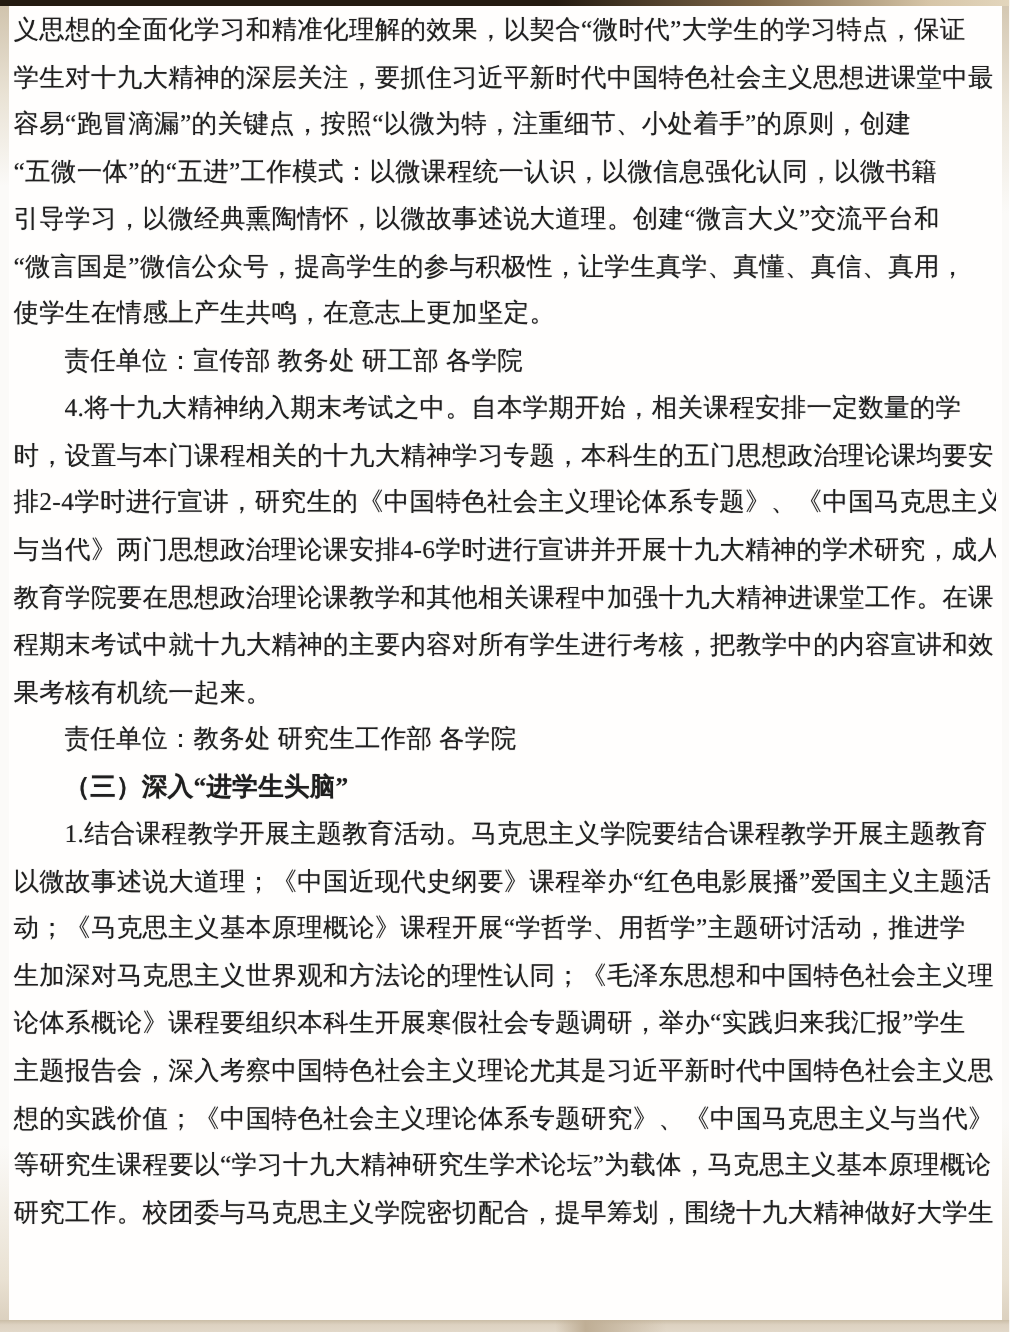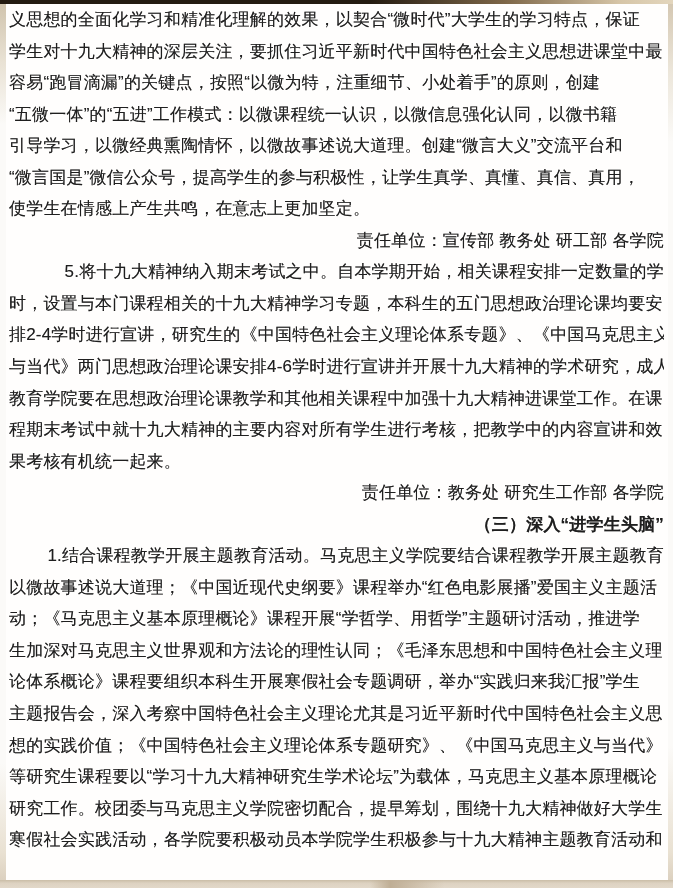--- a/index.html
+++ b/index.html
@@ -6,21 +6,21 @@
     margin: 0;
     padding: 0;
     background: #ffffff;
   }
   .page {
     position: relative;
     width: 673px;
     height: 888px;
     background: var(--paper, #fffefd);
     overflow: hidden;
-    font-family: Liberation Sans, sans-serif;
+    font-family: Liberation Serif, serif;
   }
   
   .edge-top {
     position: absolute;
     top: 0; left: 0; right: 0;
     height: 4px;
     background: linear-gradient(90deg,
       #241b11 0%, #241b11 55%, #7d6647 75%, #d6c5a7 92%, #e3d6bd 100%);
     z-index: 3;
   }
@@ -60,53 +60,52 @@
     font-size: 17px;
     line-height: 31.55px;
     height: 31.55px;
     color: var(--ink, #1f1f1f);
     letter-spacing: 0.2px;
     white-space: nowrap;
     overflow: hidden;
     
     text-shadow: 0 0 0.6px rgba(40,40,40,0.55);
   }
-  .line.indent { padding-left: 34px; text-align: right; }
+  .line.indent { padding-left: 34px; }
   .line.bold { font-weight: bold; }
 </style>
 </head>
 <body>
 
 <div class="page" style="--paper: #fffefd; --ink: #1f1f1f;">
   <div class="edge-top"></div>
   <div class="edge-left"></div>
   <div class="edge-right"></div>
   <div class="edge-bottom"></div>
   <div class="content" id="content">
       <div class="line">义思想的全面化学习和精准化理解的效果，以契合“微时代”大学生的学习特点，保证</div>
       <div class="line">学生对十九大精神的深层关注，要抓住习近平新时代中国特色社会主义思想进课堂中最</div>
       <div class="line">容易“跑冒滴漏”的关键点，按照“以微为特，注重细节、小处着手”的原则，创建</div>
       <div class="line">“五微一体”的“五进”工作模式：以微课程统一认识，以微信息强化认同，以微书籍</div>
       <div class="line">引导学习，以微经典熏陶情怀，以微故事述说大道理。创建“微言大义”交流平台和</div>
       <div class="line">“微言国是”微信公众号，提高学生的参与积极性，让学生真学、真懂、真信、真用，</div>
       <div class="line">使学生在情感上产生共鸣，在意志上更加坚定。</div>
       <div class="line indent">责任单位：宣传部 教务处 研工部 各学院</div>
-      <div class="line indent">5.将十九大精神纳入期末考试之中。自本学期开始，相关课程安排一定数量的学</div>
+      <div class="line indent">4.将十九大精神纳入期末考试之中。自本学期开始，相关课程安排一定数量的学</div>
       <div class="line">时，设置与本门课程相关的十九大精神学习专题，本科生的五门思想政治理论课均要安</div>
       <div class="line">排2-4学时进行宣讲，研究生的《中国特色社会主义理论体系专题》、《中国马克思主义</div>
       <div class="line">与当代》两门思想政治理论课安排4-6学时进行宣讲并开展十九大精神的学术研究，成人</div>
       <div class="line">教育学院要在思想政治理论课教学和其他相关课程中加强十九大精神进课堂工作。在课</div>
       <div class="line">程期末考试中就十九大精神的主要内容对所有学生进行考核，把教学中的内容宣讲和效</div>
       <div class="line">果考核有机统一起来。</div>
       <div class="line indent">责任单位：教务处 研究生工作部 各学院</div>
       <div class="line indent bold">（三）深入“进学生头脑”</div>
       <div class="line indent">1.结合课程教学开展主题教育活动。马克思主义学院要结合课程教学开展主题教育</div>
       <div class="line">以微故事述说大道理；《中国近现代史纲要》课程举办“红色电影展播”爱国主义主题活</div>
       <div class="line">动；《马克思主义基本原理概论》课程开展“学哲学、用哲学”主题研讨活动，推进学</div>
       <div class="line">生加深对马克思主义世界观和方法论的理性认同；《毛泽东思想和中国特色社会主义理</div>
       <div class="line">论体系概论》课程要组织本科生开展寒假社会专题调研，举办“实践归来我汇报”学生</div>
       <div class="line">主题报告会，深入考察中国特色社会主义理论尤其是习近平新时代中国特色社会主义思</div>
       <div class="line">想的实践价值；《中国特色社会主义理论体系专题研究》、《中国马克思主义与当代》</div>
       <div class="line">等研究生课程要以“学习十九大精神研究生学术论坛”为载体，马克思主义基本原理概论</div>
       <div class="line">研究工作。校团委与马克思主义学院密切配合，提早筹划，围绕十九大精神做好大学生</div>
-      <div class="line">寒假社会实践活动，各学院要积极动员本学院学生积极参与十九大精神主题教育活动和</div>
     </div>
 </div>
 
 </body></html>

